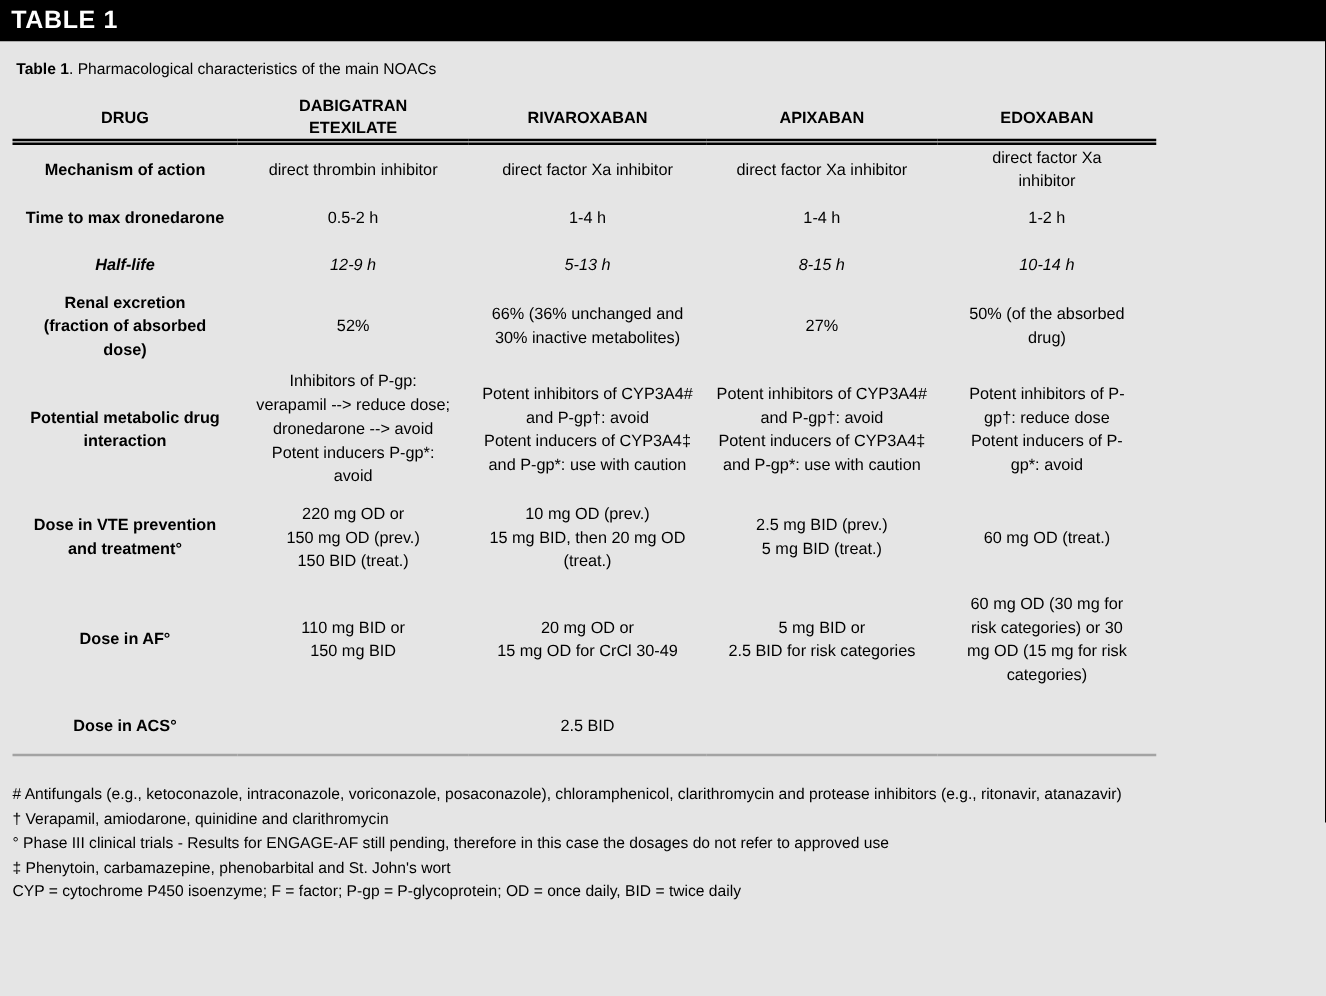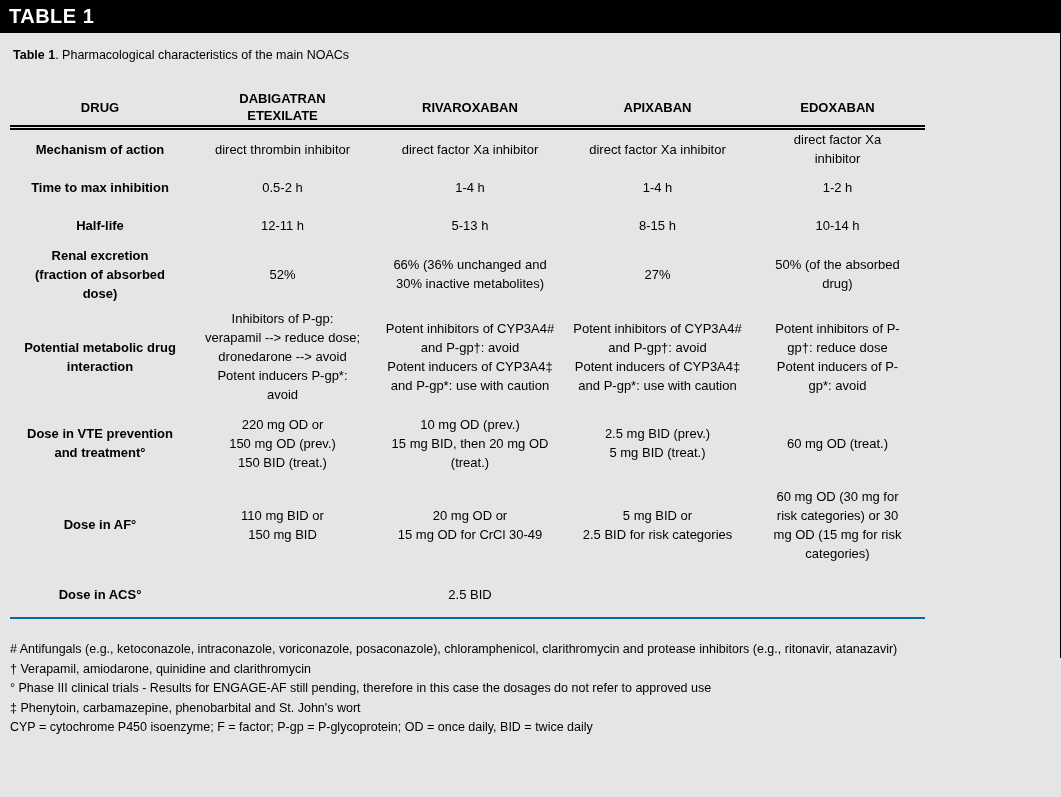--- a/index.html
+++ b/index.html
@@ -34,21 +34,21 @@
   .caption {
     margin: 13px 2px 0 13px;
     font-size: 12.5px;
     line-height: 19px;
   }
   .caption .cap-bold { font-weight: bold; }
   table.noac {
     border-collapse: collapse;
     table-layout: fixed;
     width: 915px;
-    margin: 24px 0 0 10px;
+    margin: 10px 0 0 10px;
   }
   table.noac th {
     font-size: 13px;
     font-weight: bold;
     text-align: center;
     vertical-align: middle;
     line-height: 17px;
     height: 36px;
     padding: 0 2px;
     border-bottom: 5px double #000000;
@@ -59,27 +59,27 @@
     text-align: center;
     vertical-align: middle;
     line-height: 19px;
     padding: 0 2px;
     white-space: pre-line;
   }
   table.noac td.row-label { font-weight: bold; }
   tr.r0 { height: 40px; }
   tr.r1 { height: 39px; }
   tr.r2 { height: 39px; }
-  tr.r3 { height: 37px; }
+  tr.r3 { height: 37px; font-style: italic; }
   tr.r4 { height: 60px; }
   tr.r5 { height: 105px; }
   tr.r6 { height: 68px; }
   tr.r7 { height: 95px; }
   tr.r8 { height: 46px; }
-  table.noac tbody tr:last-child td { border-bottom: 2px solid #0369a1; }
+  table.noac tbody tr:last-child td { border-bottom: 2px solid #a3a3a3; }
   .footnotes {
     margin: 21px 0 0 10px;
     width: 1045px;
     font-size: 12.5px;
     line-height: 19.5px;
   }
   .right-line {
     position: absolute;
     top: 0;
     right: 0;
@@ -122,29 +122,29 @@
     <tbody>
       <tr class="r0">
         <td class="row-label">Mechanism of action</td>
         <td>direct thrombin inhibitor</td>
         <td>direct factor Xa inhibitor</td>
         <td>direct factor Xa inhibitor</td>
         <td>direct factor Xa
 inhibitor</td>
       </tr>
       <tr class="r2">
-        <td class="row-label">Time to max inhibition</td>
+        <td class="row-label">Time to max dronedarone</td>
         <td>0.5-2 h</td>
         <td>1-4 h</td>
         <td>1-4 h</td>
         <td>1-2 h</td>
       </tr>
       <tr class="r3">
         <td class="row-label">Half-life</td>
-        <td>12-11 h</td>
+        <td>12-9 h</td>
         <td>5-13 h</td>
         <td>8-15 h</td>
         <td>10-14 h</td>
       </tr>
       <tr class="r4">
         <td class="row-label">Renal excretion
 (fraction of absorbed
 dose)</td>
         <td>52%</td>
         <td>66% (36% unchanged and

